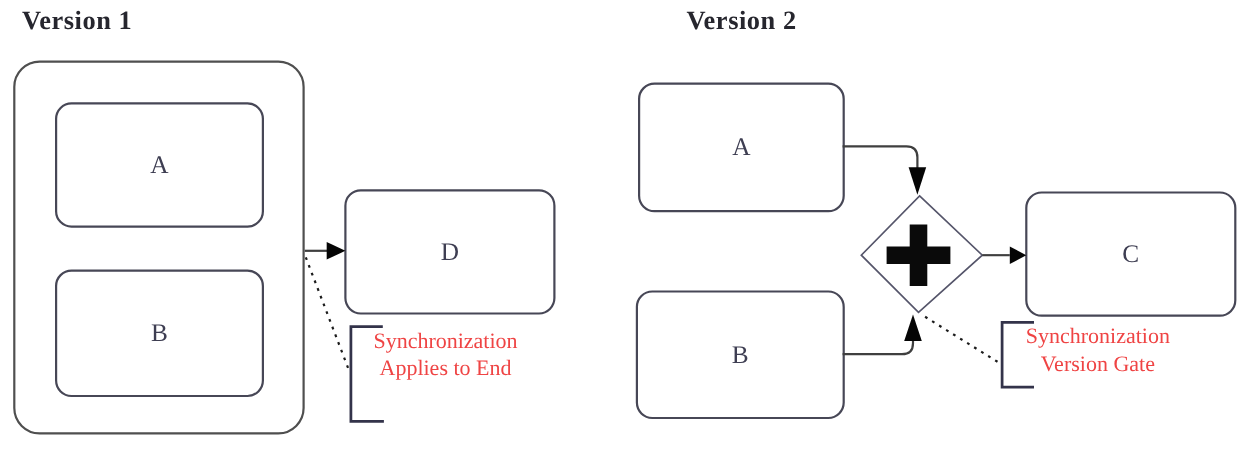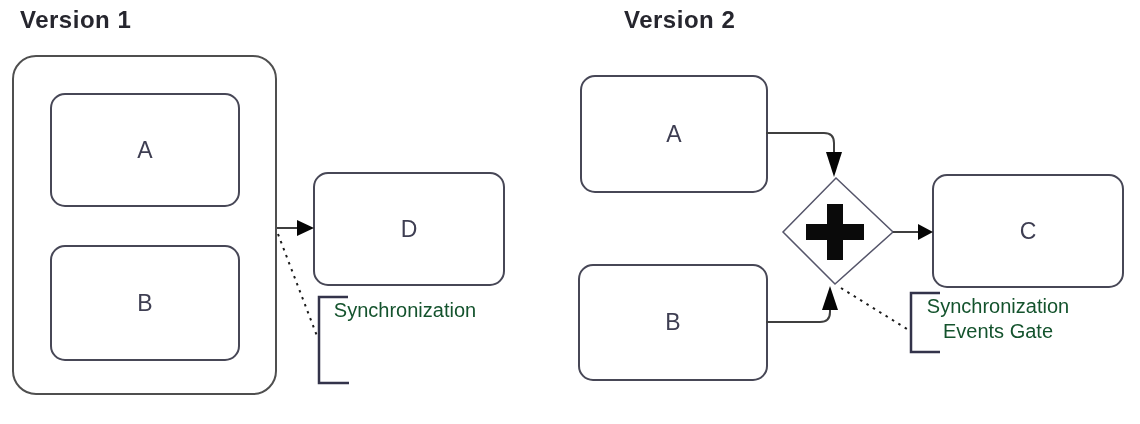--- a/index.html
+++ b/index.html
@@ -1,20 +1,20 @@
 <!DOCTYPE html>
 <html><head>
 <meta charset="utf-8">
 <style>
   html,body{margin:0;padding:0;background:#ffffff;}
   #stage{
     position:relative;
     width:1140px;height:424px;
     background:#ffffff;
-    font-family:Liberation Sans, sans-serif;
+    font-family:Liberation Serif, serif;
     overflow:hidden;
   }
   .vtitle{
     position:absolute;
     font-size:24px;
     font-weight:bold;
     color:#26262e;
     letter-spacing:0.5px;
     white-space:nowrap;
   }
@@ -36,21 +36,21 @@
   }
   .task-label{
     font-size:23px;
     color:#3e3e52;
   }
   .note{
     position:absolute;
     text-align:center;
     font-size:20px;
     line-height:25px;
-    color:#14532d;
+    color:#ef4444;
   }
   .note div{white-space:nowrap;}
   svg.overlay{
     position:absolute;
     left:0;top:0;
     pointer-events:none;
   }
 </style>
 </head>
 <body>
@@ -113,20 +113,21 @@
       <polygon points="918,224 918,240 933,232" fill="#050505"></polygon>
     </g>
 
     <path d="M841,288 L907,329" stroke="#1c1c1c" stroke-width="2" stroke-dasharray="2.5 5" fill="none"></path>
 
     <polyline points="940,293 911,293 911,352 940,352" fill="none" stroke="#33334a" stroke-width="2.5"></polyline>
   </svg>
 
   <div class="note" style="left:322px;top:298px;width:166px">
     <div>Synchronization</div>
+    <div>Applies to End</div>
   </div>
 
   <div class="note" style="left:918px;top:294px;width:160px">
     <div>Synchronization</div>
-    <div>Events Gate</div>
+    <div>Version Gate</div>
   </div>
 
 </div>
 
 </body></html>

